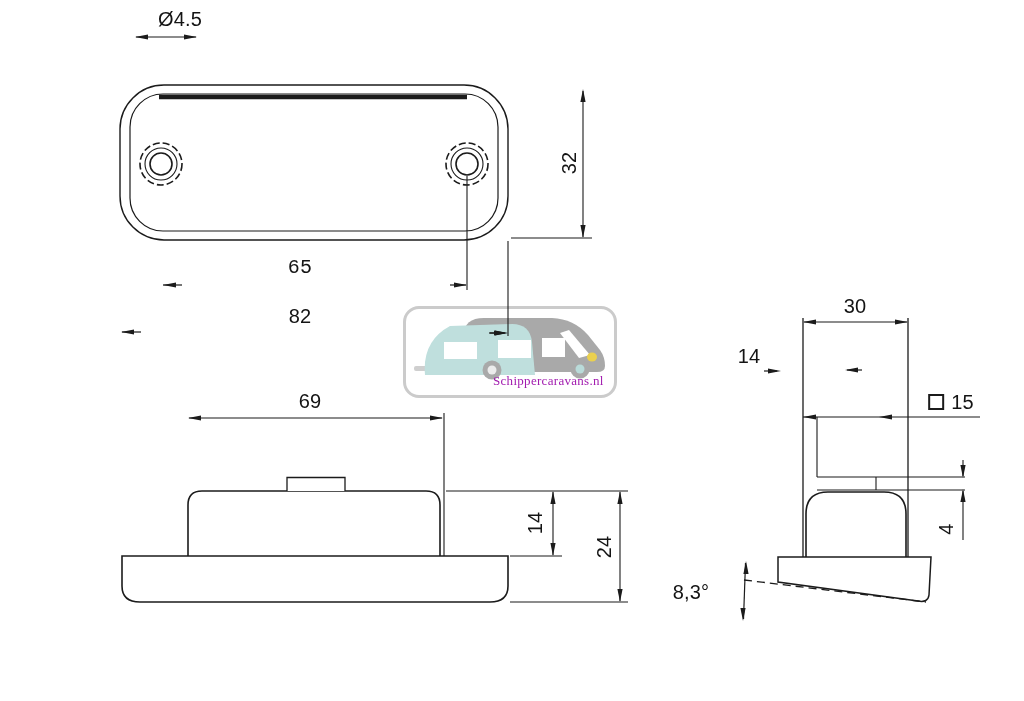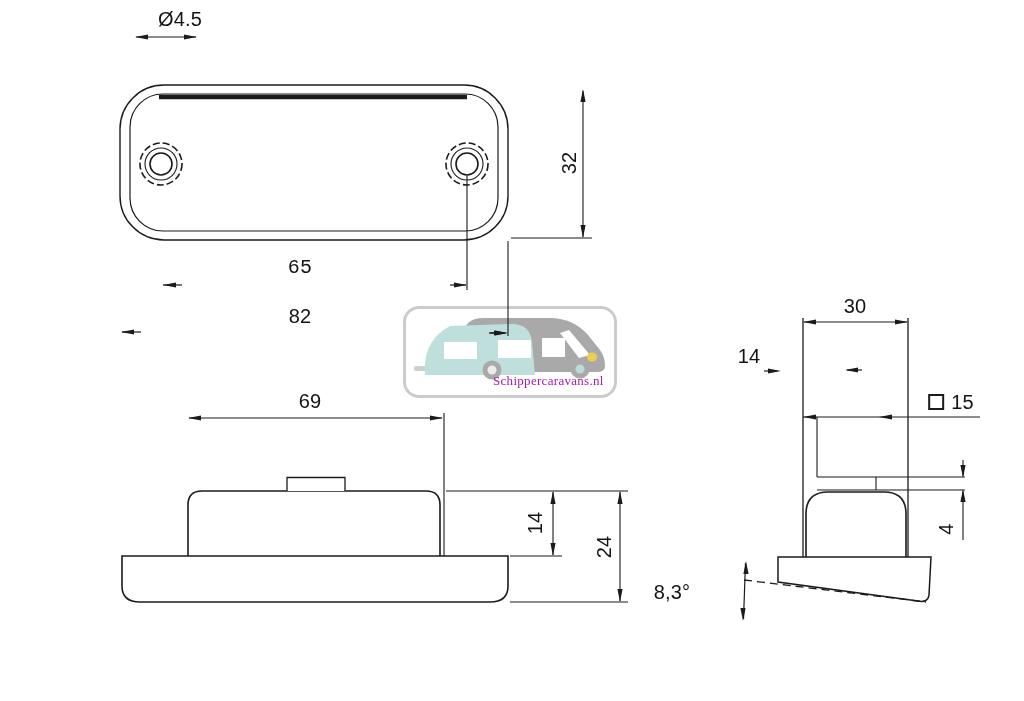--- a/index.html
+++ b/index.html
@@ -179,15 +179,15 @@
   <div class="dim rot" style="left:535px;top:523px;">14</div>
   <div class="dim rot" style="left:604px;top:547px;">24</div>
 
   <div class="dim" style="left:855px;top:306px;">30</div>
   <div class="dim" style="left:749px;top:356px;">14</div>
   <div class="dim sq13wrap" style="left:951px;top:402px;">
     <span class="sq"></span>
     <span>15</span>
   </div>
   <div class="dim rot" style="left:946px;top:529px;">4</div>
-  <div class="dim" style="left:672px;top:592px;text-align:center;">8,3°</div>
+  <div class="dim" style="left:691px;top:592px;text-align:center;">8,3°</div>
 
 </div>
 
 </body></html>

